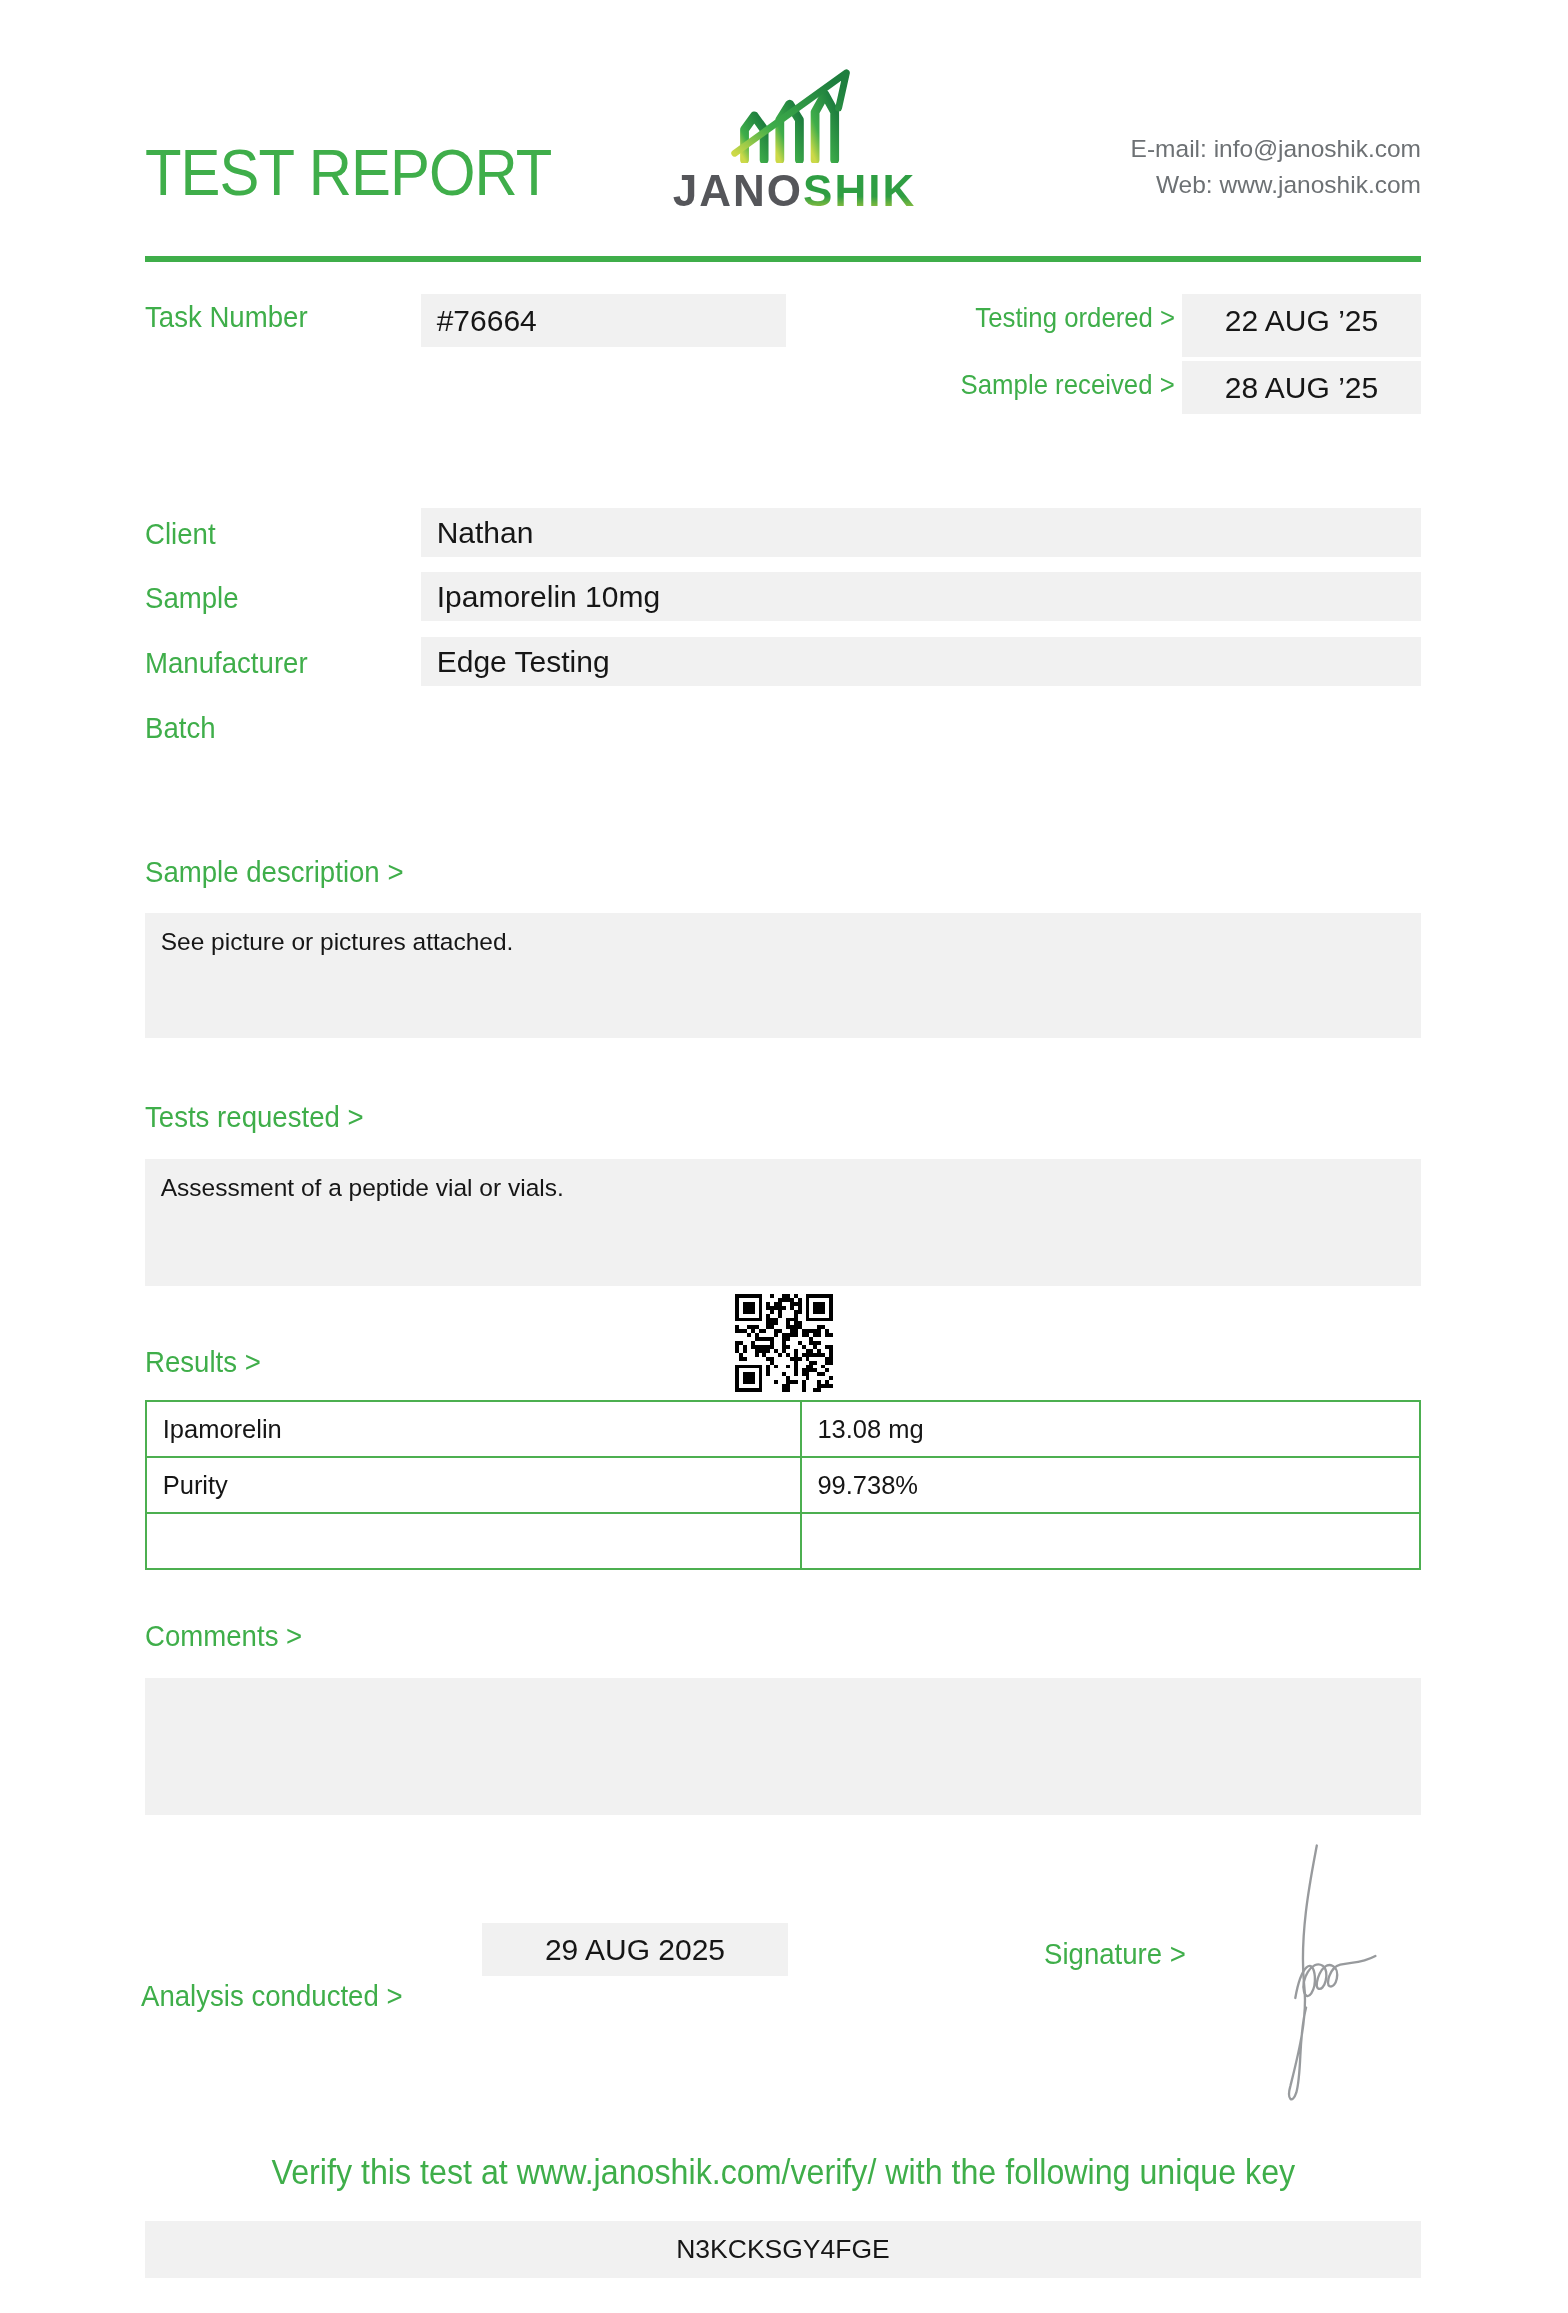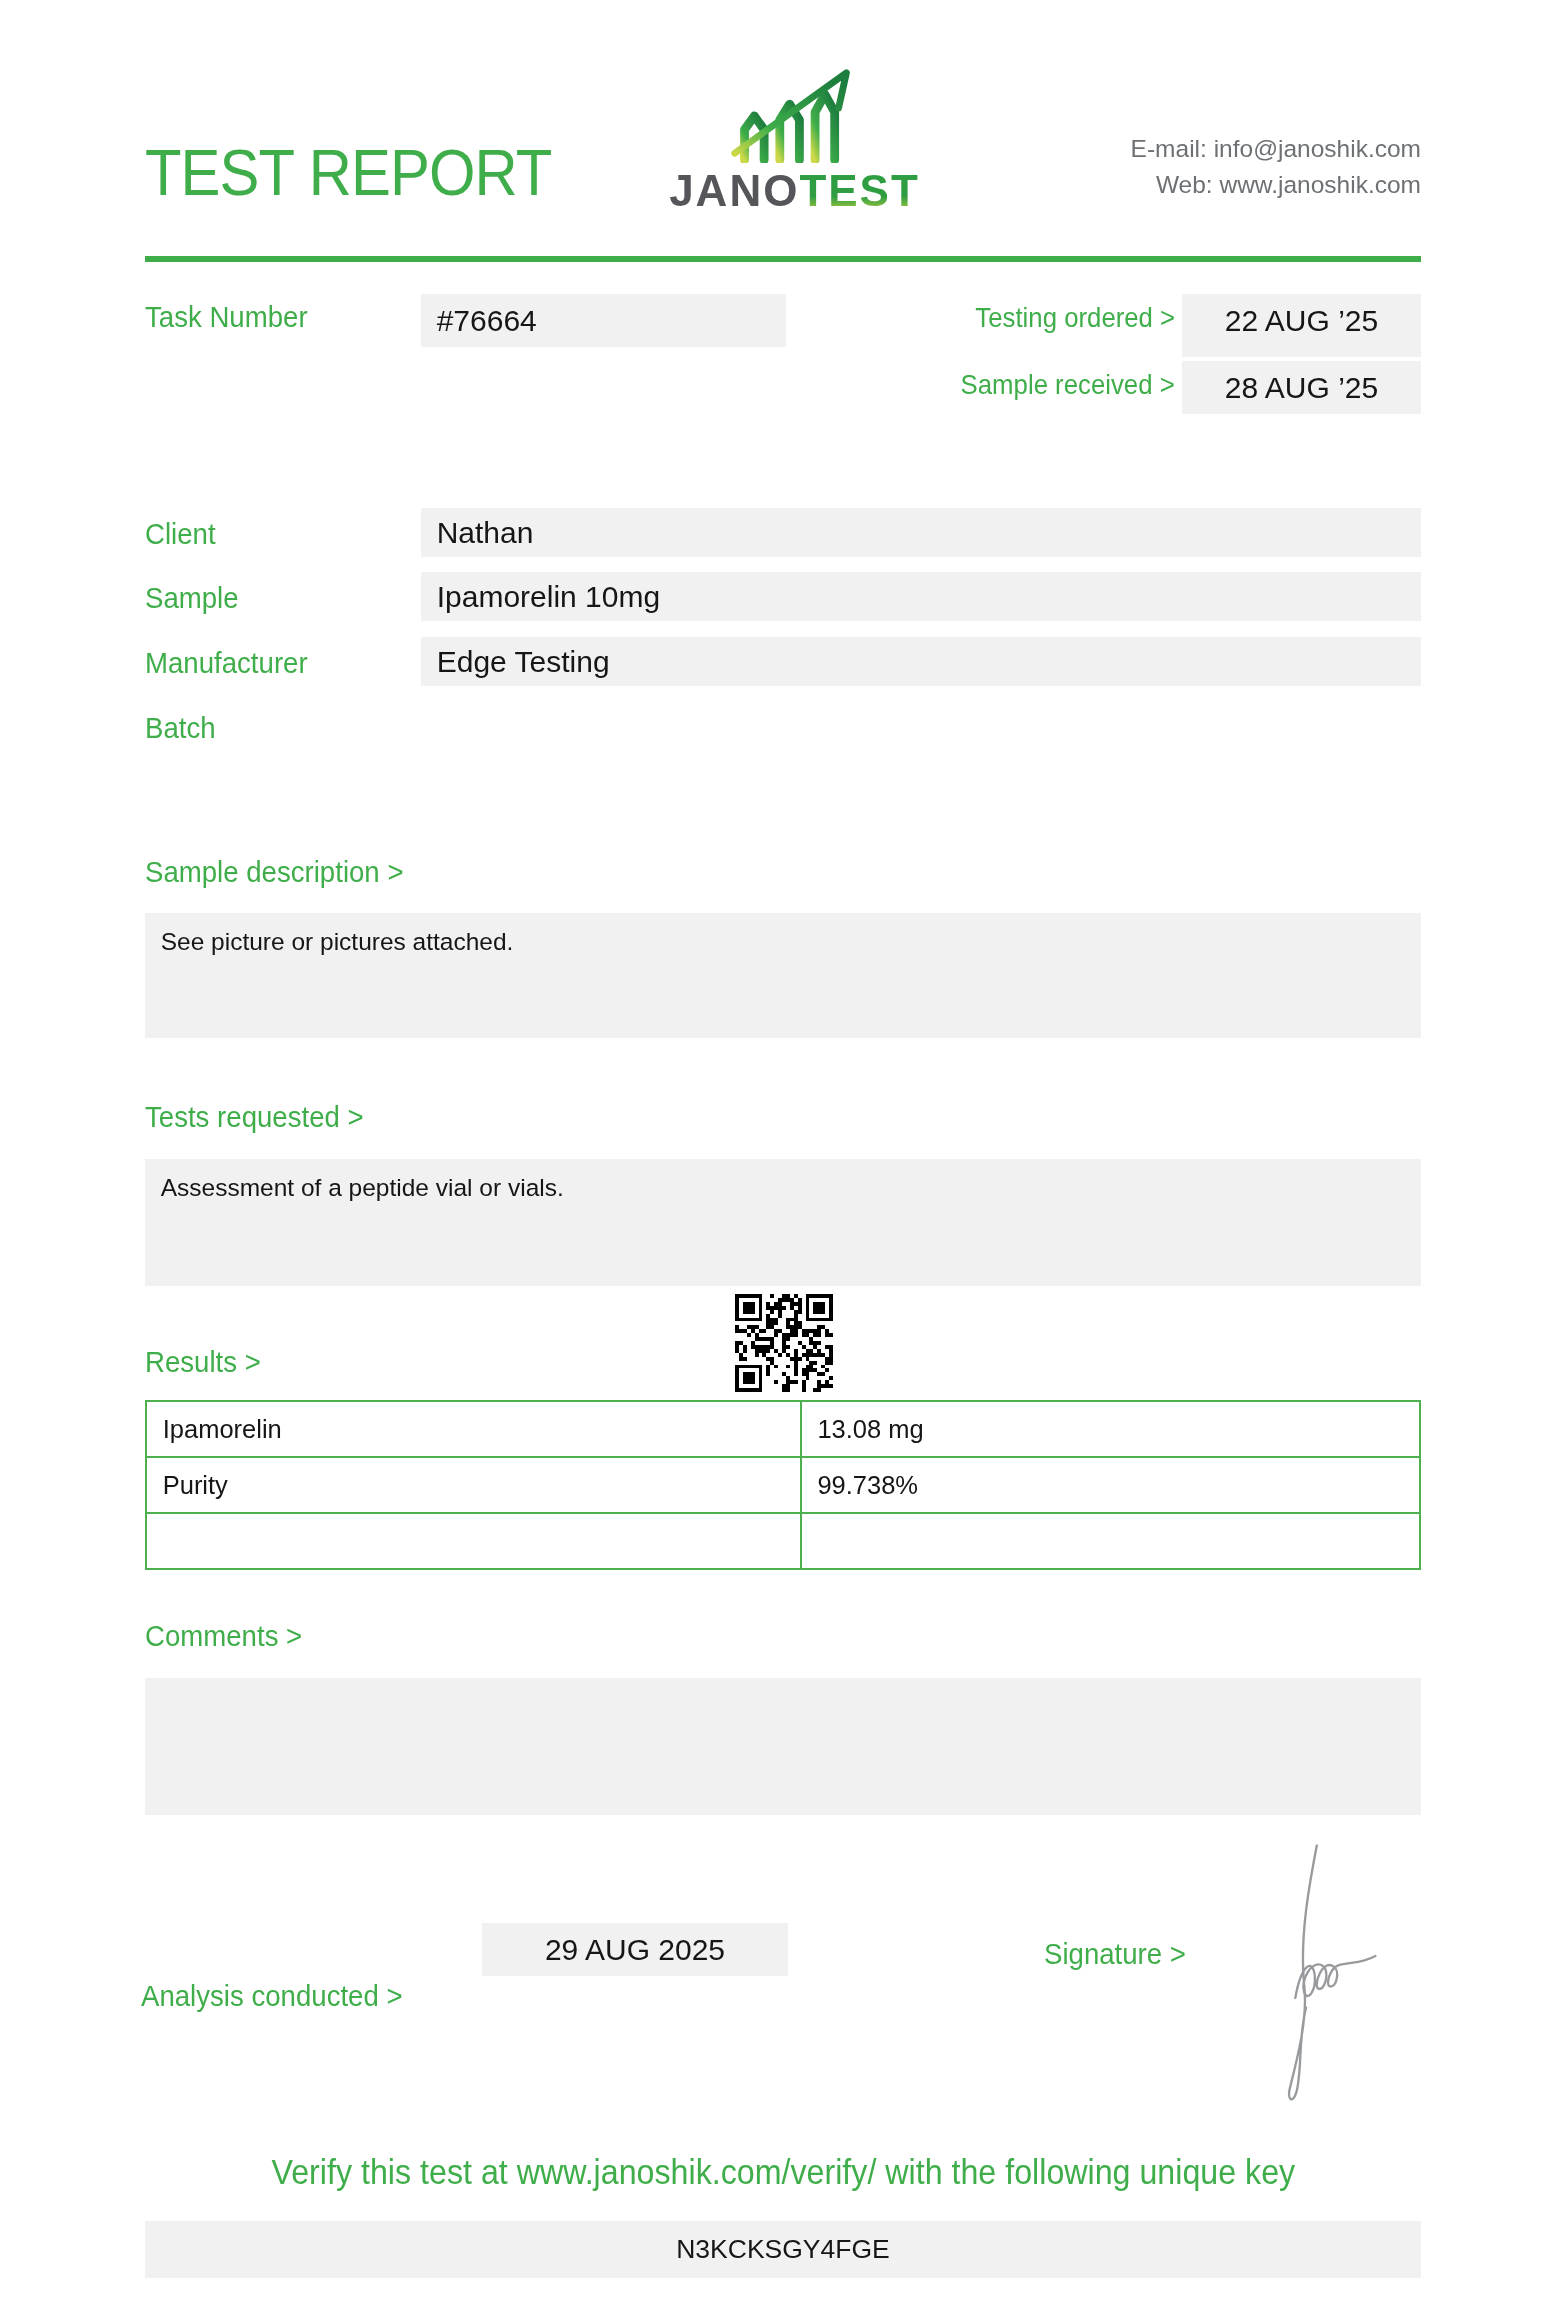--- a/index.html
+++ b/index.html
@@ -81,21 +81,21 @@
           <stop offset="1" stop-color="#1e7e3e"></stop>
         </linearGradient>
       </defs>
       <g fill="none" stroke="url(#lg)" stroke-width="9" stroke-linecap="round" stroke-linejoin="round">
         <path d="M34 97 L34 66 L44 52 L54 66 L54 97"></path>
         <path d="M70 97 L70 56 L80 40 L90 56 L90 97"></path>
         <path d="M106 97 L106 48 L116 30 L126 48 L126 97"></path>
         <path d="M24 90 L138 8 L130 44" stroke-width="7"></path>
       </g>
     </svg>
-    <div class="wordmark"><span class="wm-dark">JANO</span><span class="wm-green">TEST</span></div>
+    <div class="wordmark"><span class="wm-dark">JANO</span><span class="wm-green">SHIK</span></div>
   </div>
 
   <div class="abs contact">
     <div>E-mail: info@janoshik.com</div>
     <div>Web: www.janoshik.com</div>
   </div>
 
   <div class="abs rule"></div>
 
   <div class="abs task-label label green"><span class="cond">Task Number</span></div>

